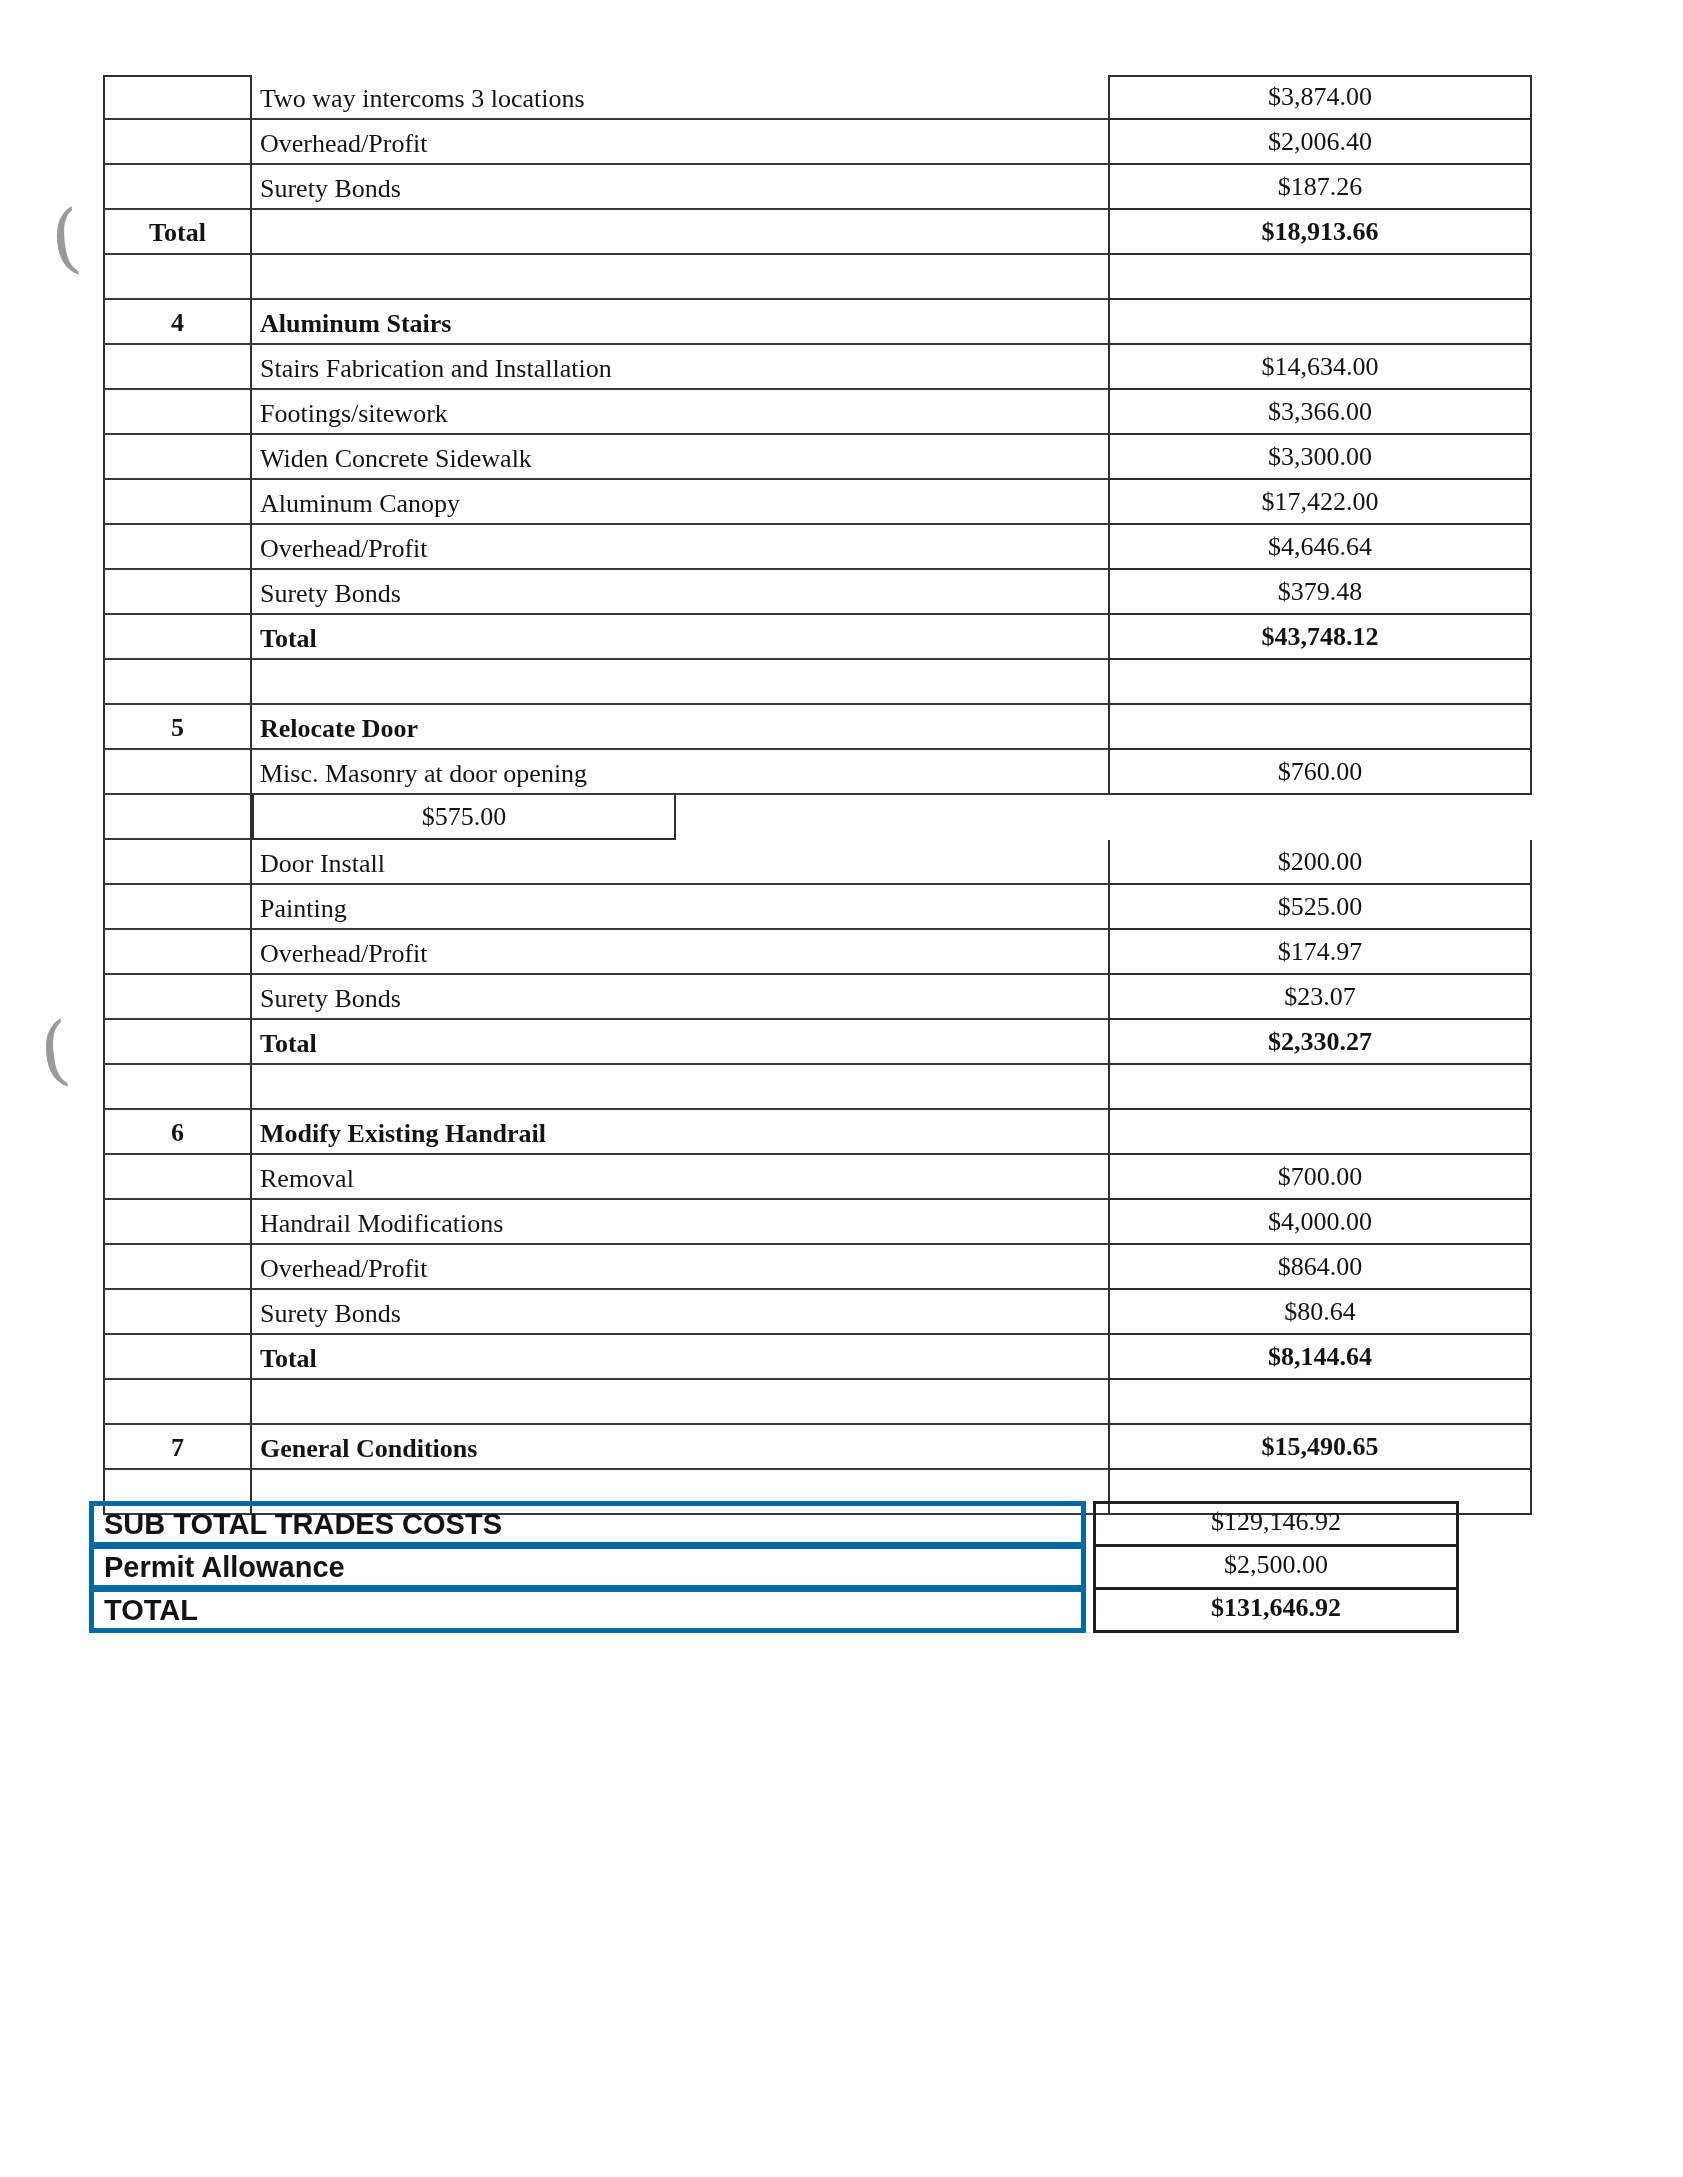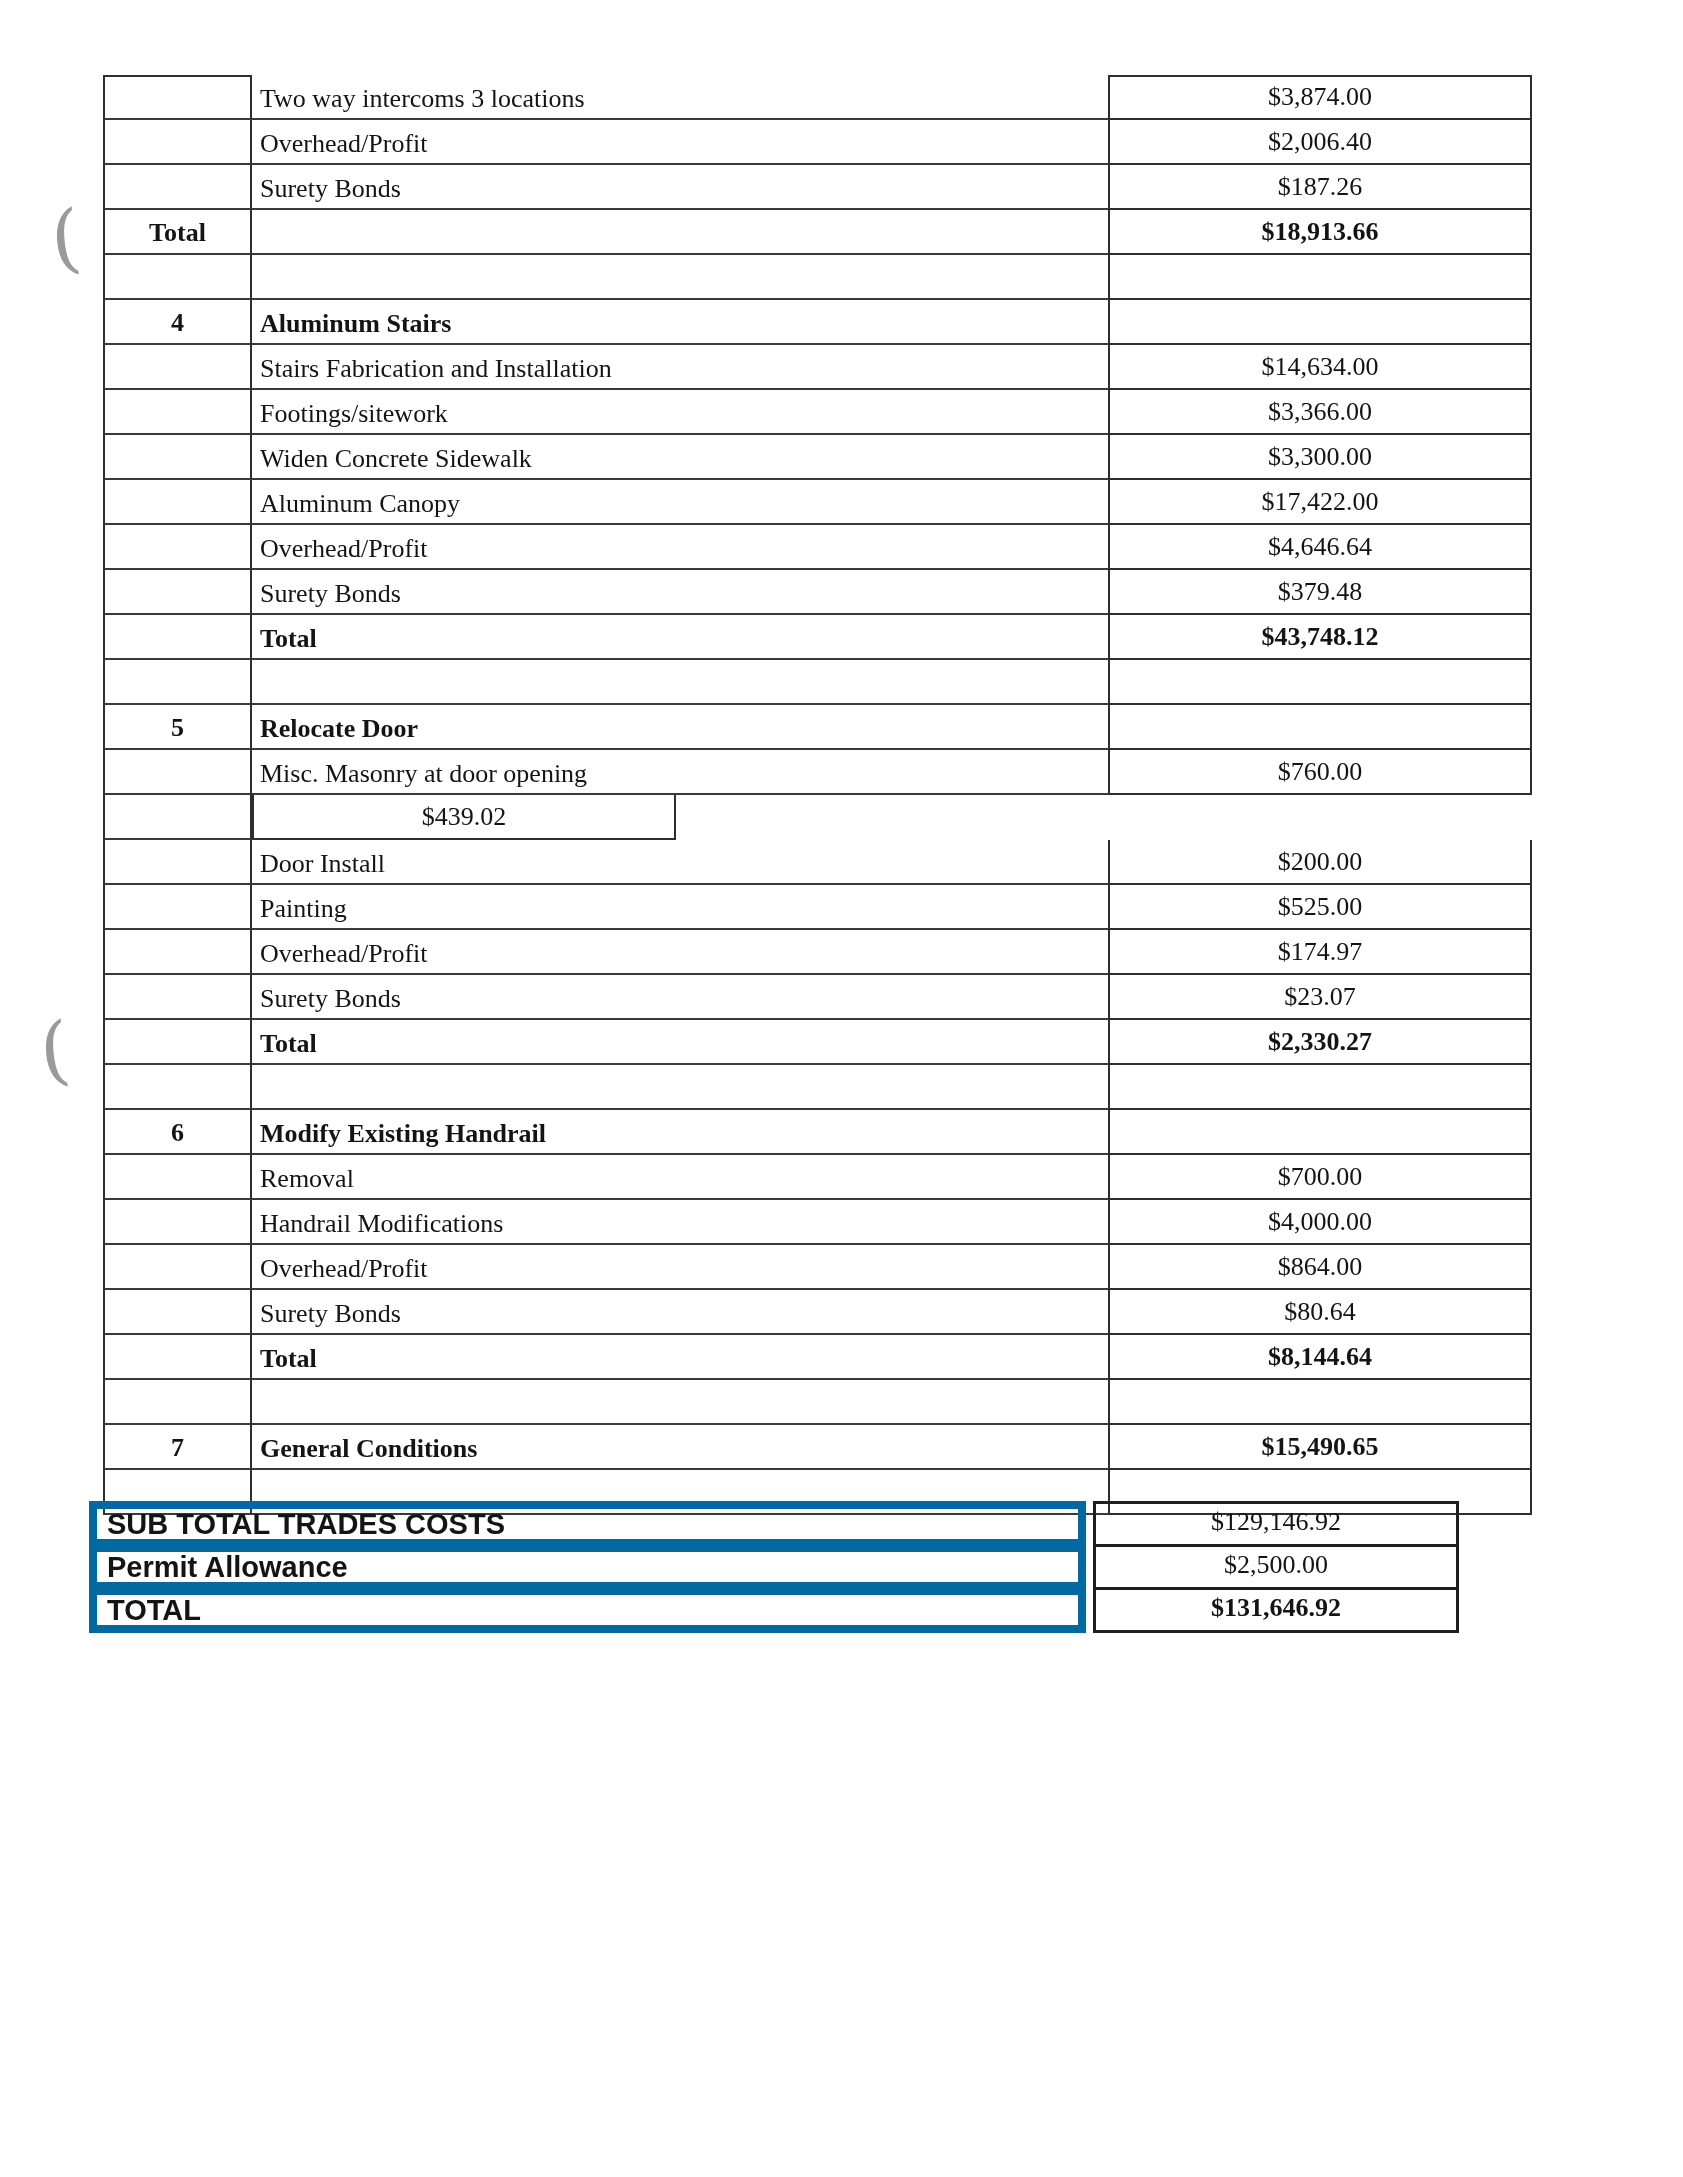--- a/index.html
+++ b/index.html
@@ -22,21 +22,21 @@
   .amt{
     width:424px;border:2px solid #2e2e2e;border-top:none;display:flex;
     justify-content:center;align-items:flex-end;padding-bottom:8px;
   }
   .row.first .num,.row.first .amt{border-top:2px solid #2e2e2e;}
   .b{font-weight:bold;}
   .summary{position:absolute;left:89px;top:1501px;width:1438px;}
   .srow{display:flex;height:46px;}
   .srow + .srow{margin-top:-3px;}
   .slabel{
-    box-sizing:border-box;width:997px;border:8px solid #0369a1;display:flex;
+    box-sizing:border-box;width:997px;border:5px solid #0369a1;display:flex;
     align-items:center;padding-left:10px;
     font-family:"Liberation Sans","DejaVu Sans",sans-serif;font-weight:bold;font-size:29px;
   }
   .sgap{width:7px;}
   .samt{
     box-sizing:border-box;width:366px;border:3px solid #1f1f1f;display:flex;
     justify-content:center;align-items:flex-end;padding-bottom:7px;font-size:26px;
   }
   .artifact{
     position:absolute;color:#9a9a9a;font-size:75px;
@@ -125,21 +125,21 @@
     <div class="cell desc b">Relocate Door</div>
     <div class="cell amt"></div>
   </div>
   <div class="row">
     <div class="cell num"></div>
     <div class="cell desc">Misc. Masonry at door opening</div>
     <div class="cell amt">$760.00</div>
   </div>
   <div class="row">
     <div class="cell num"></div>
-    <div class="cell amt">$439.02</div>
+    <div class="cell amt">$575.00</div>
   </div>
   <div class="row">
     <div class="cell num"></div>
     <div class="cell desc">Door Install</div>
     <div class="cell amt">$200.00</div>
   </div>
   <div class="row">
     <div class="cell num"></div>
     <div class="cell desc">Painting</div>
     <div class="cell amt">$525.00</div>

